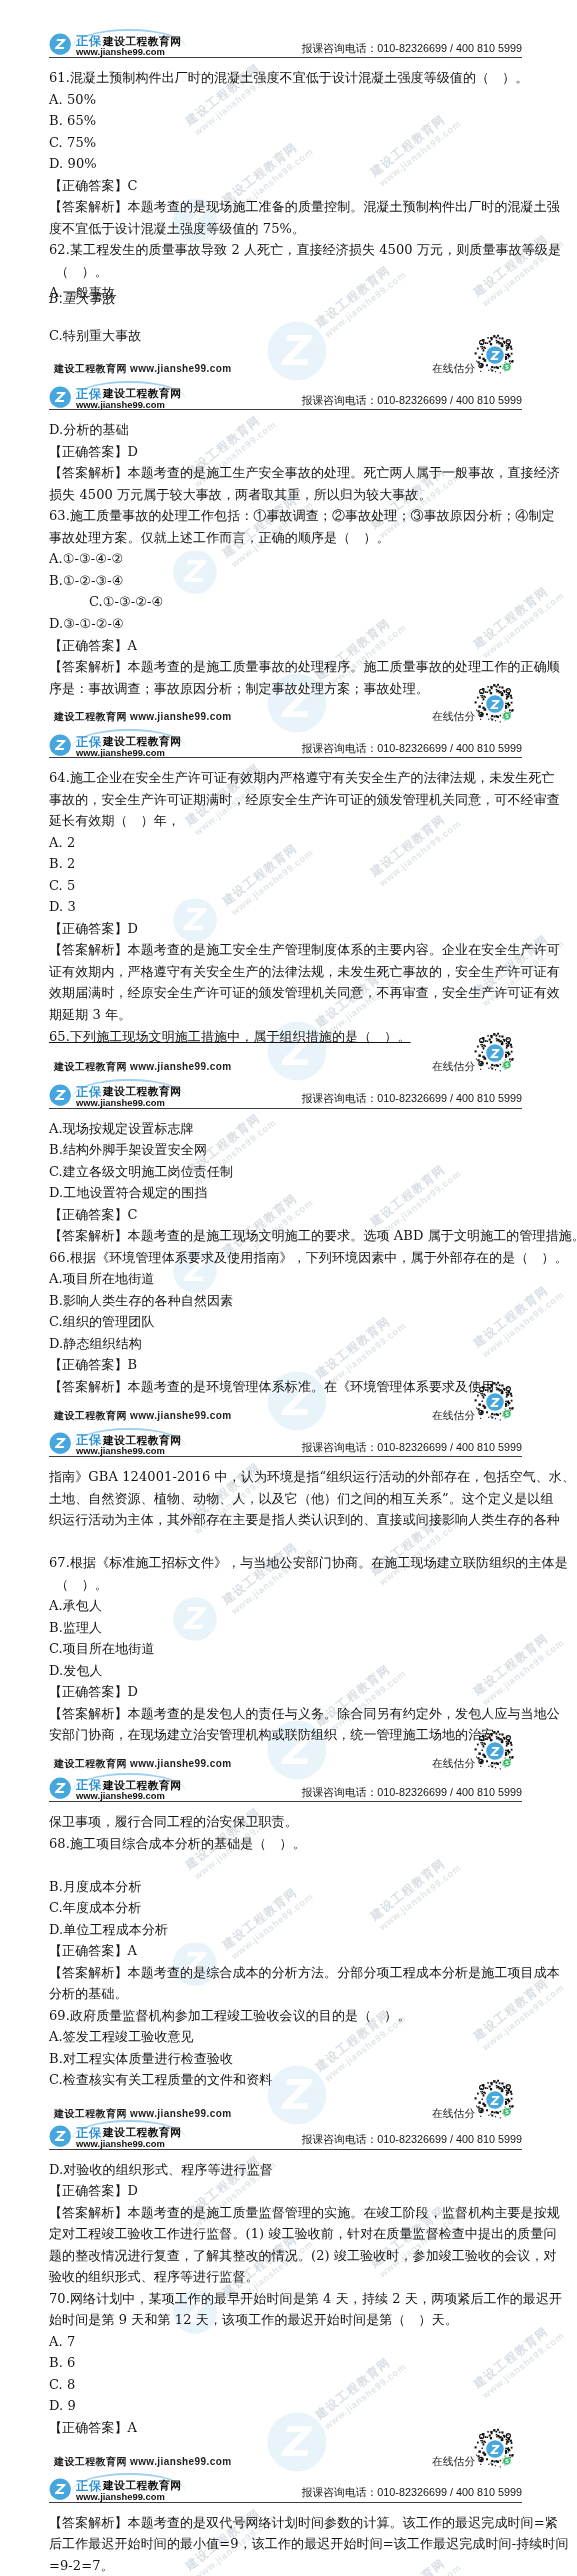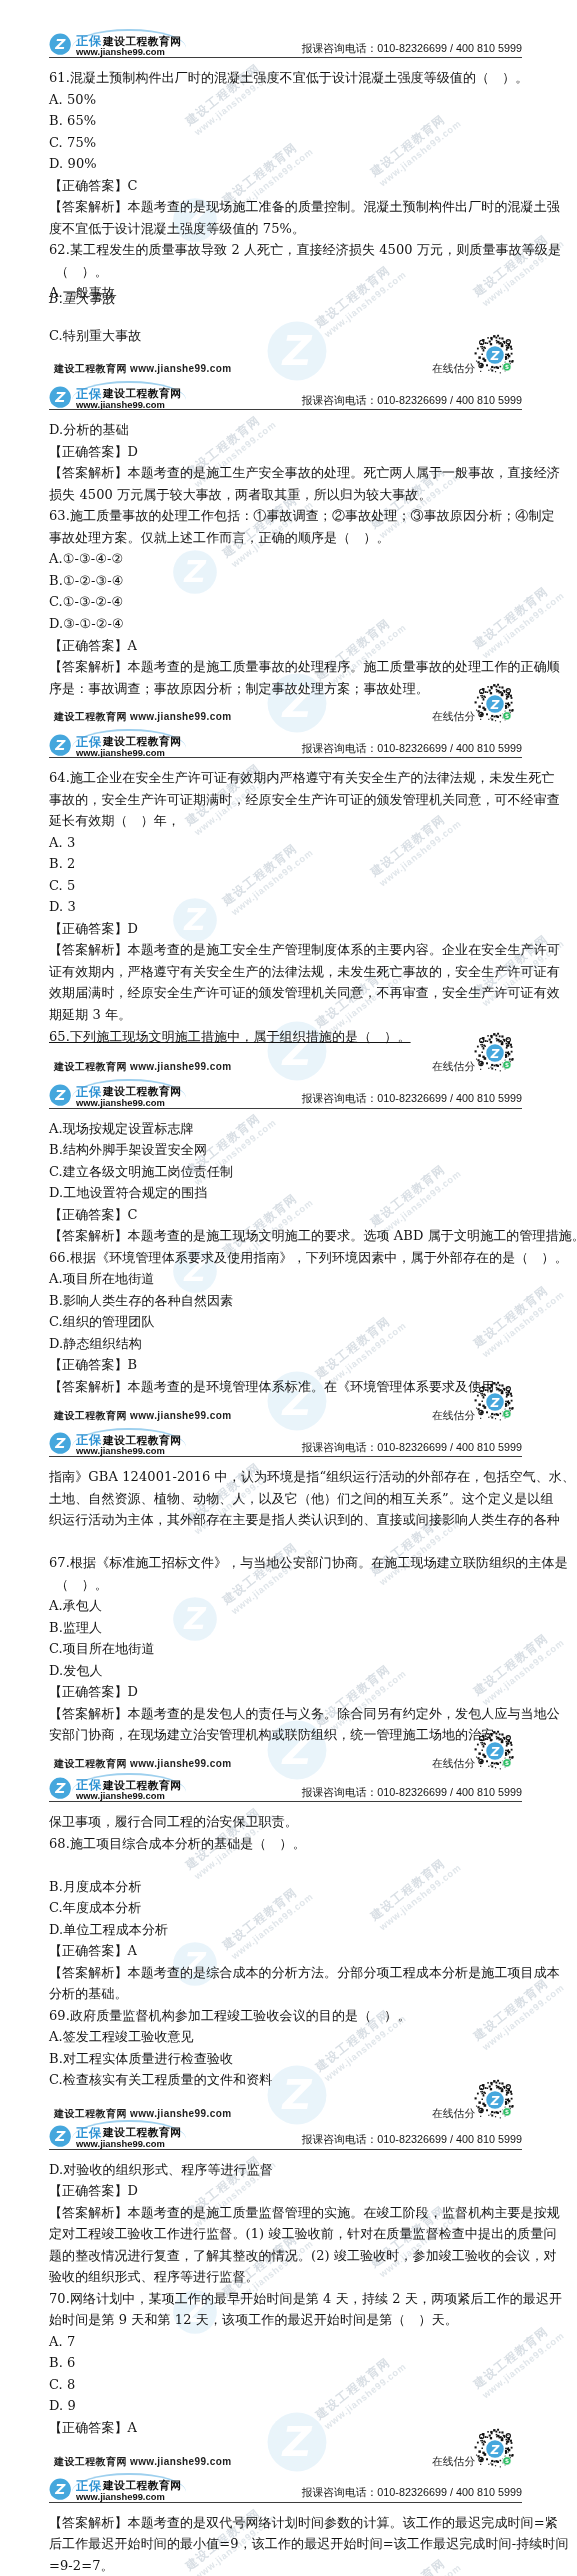--- a/index.html
+++ b/index.html
@@ -330,21 +330,21 @@
         <span class="wm-t2">www.jianshe99.com</span>
       </div>
       <div class="tline" style="top: 422px;">D.分析的基础</div>
       <div class="tline" style="top: 444px;">【正确答案】D</div>
       <div class="tline" style="top: 465px;">【答案解析】本题考查的是施工生产安全事故的处理。死亡两人属于一般事故，直接经济</div>
       <div class="tline" style="top: 487px;">损失 4500 万元属于较大事故，两者取其重，所以归为较大事故。</div>
       <div class="tline" style="top: 508px;">63.施工质量事故的处理工作包括：①事故调查；②事故处理；③事故原因分析；④制定</div>
       <div class="tline" style="top: 551px;">A.①-③-④-②</div>
       <div class="tline" style="top: 530px;">事故处理方案。仅就上述工作而言，正确的顺序是（　）。</div>
       <div class="tline" style="top: 573px;">B.①-②-③-④</div>
-      <div class="tline" style="top: 594px;">C.①-③-②-④</div>
+      <div class="tline" style="top: 594px; margin-left: 40px;">C.①-③-②-④</div>
       <div class="tline" style="top: 616px;">D.③-①-②-④</div>
       <div class="tline" style="top: 638px;">【正确答案】A</div>
       <div class="tline" style="top: 659px;">【答案解析】本题考查的是施工质量事故的处理程序。施工质量事故的处理工作的正确顺</div>
       <div class="tline" style="top: 681px;">序是：事故调查；事故原因分析；制定事故处理方案；事故处理。</div>
     </section>
 
   <section class="page">
     <span class="logo-mark" style="left: 49px; top: 734px;">
         <svg width="22.4" height="22.4" viewBox="0 0 40 40">
           <circle cx="20" cy="20" r="19" fill="#45a7dd"></circle>
@@ -479,21 +479,21 @@
         <span class="wm-t1">建设工程教育网</span>
         <span class="wm-t2">www.jianshe99.com</span>
       </div>
       <div class="wm" style="left: 468px; top: 954px;">
         <span class="wm-t1">建设工程教育网</span>
         <span class="wm-t2">www.jianshe99.com</span>
       </div>
       <div class="tline" style="top: 770px;">64.施工企业在安全生产许可证有效期内严格遵守有关安全生产的法律法规，未发生死亡</div>
       <div class="tline" style="top: 792px;">事故的，安全生产许可证期满时，经原安全生产许可证的颁发管理机关同意，可不经审查</div>
       <div class="tline" style="top: 813px;">延长有效期（　）年，</div>
-      <div class="tline" style="top: 835px;">A. 3</div>
+      <div class="tline" style="top: 835px;">A. 2</div>
       <div class="tline" style="top: 856px;">B. 2</div>
       <div class="tline" style="top: 878px;">C. 5</div>
       <div class="tline" style="top: 899px;">D. 3</div>
       <div class="tline" style="top: 921px;">【正确答案】D</div>
       <div class="tline" style="top: 942px;">【答案解析】本题考查的是施工安全生产管理制度体系的主要内容。企业在安全生产许可</div>
       <div class="tline" style="top: 964px;">证有效期内，严格遵守有关安全生产的法律法规，未发生死亡事故的，安全生产许可证有</div>
       <div class="tline" style="top: 985px;">效期届满时，经原安全生产许可证的颁发管理机关同意，不再审查，安全生产许可证有效</div>
       <div class="tline" style="top: 1007px;">期延期 3 年。</div>
       <div class="tline" style="top: 1029px; text-decoration: underline;">65.下列施工现场文明施工措施中，属于组织措施的是（　）。</div>
     </section>

